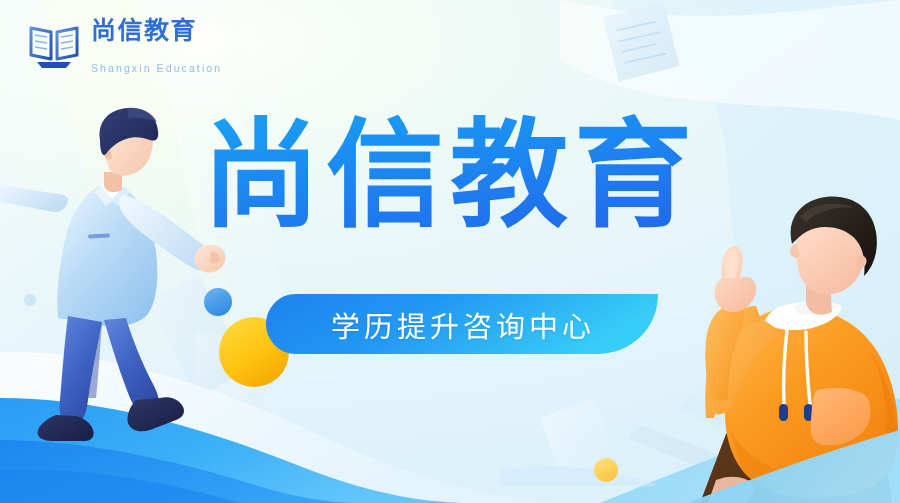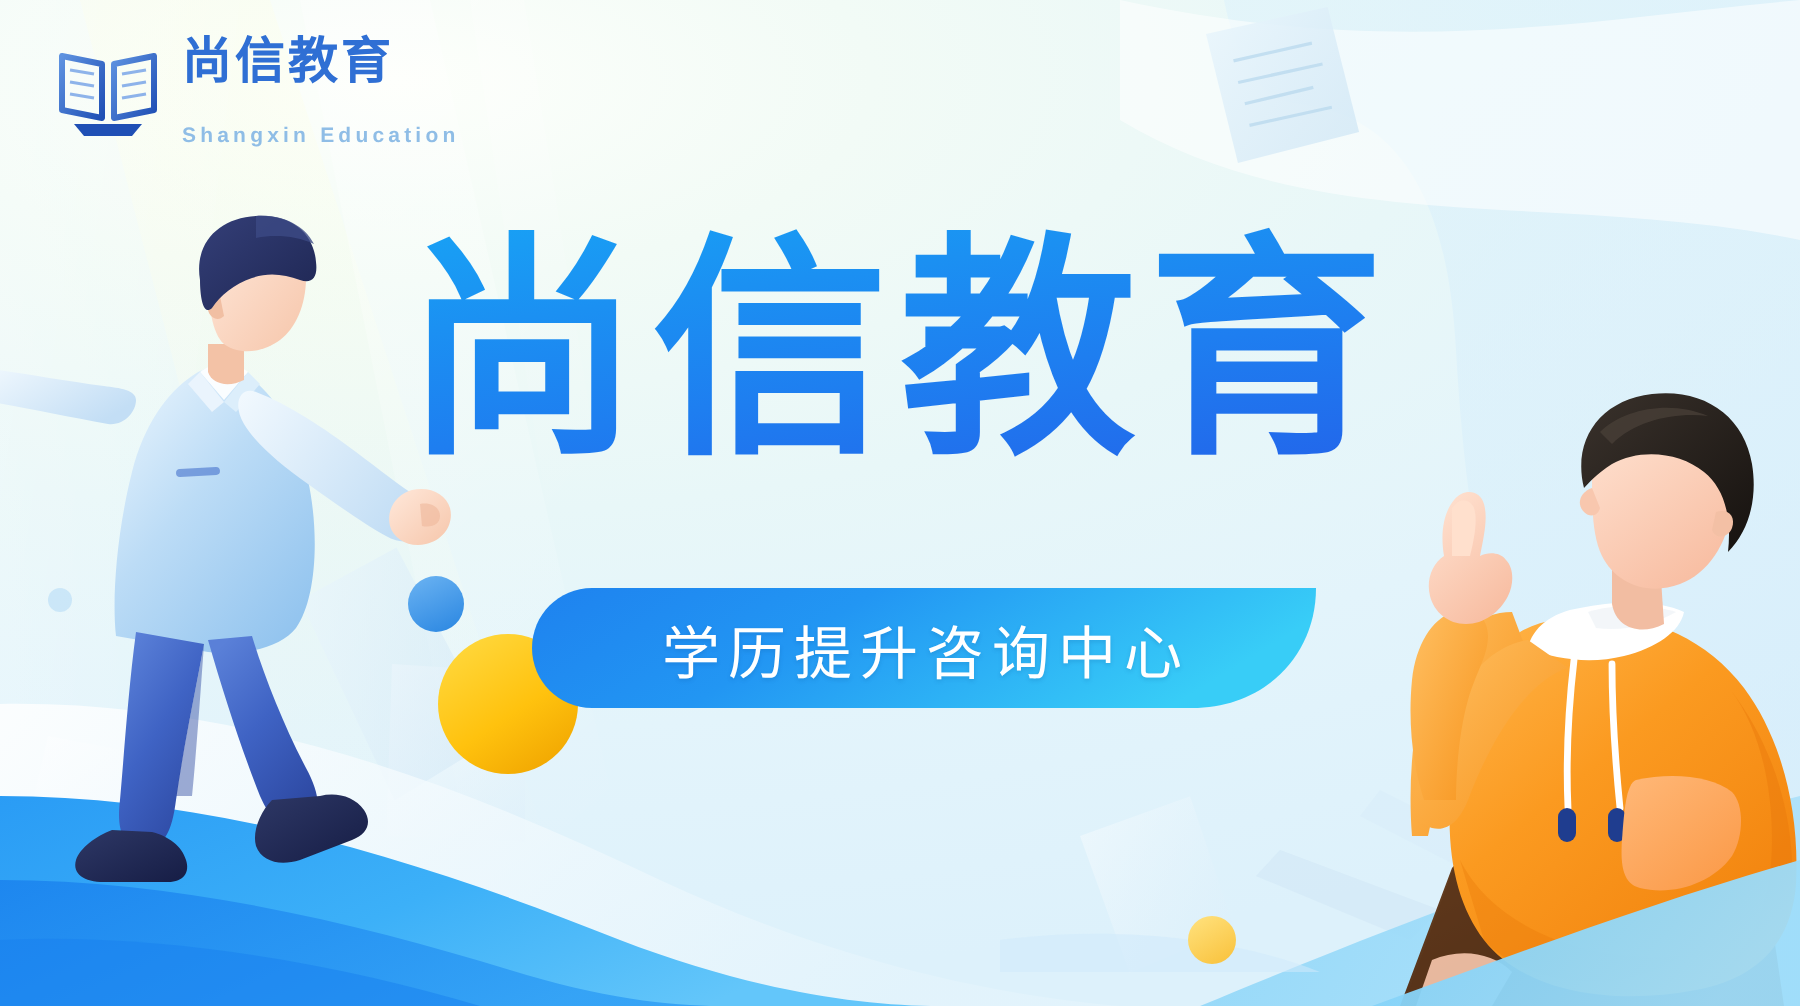--- a/index.html
+++ b/index.html
@@ -30,21 +30,21 @@
   }
   #logo .book-wrap { width:52px; height:48px; flex:0 0 auto; }
   #logo .logo-text { display:flex; flex-direction:column; line-height:1; padding-top:2px; }
   #logo .logo-cn {
     font-size:25px; font-weight:600; letter-spacing:1.5px;
     color:#2f6fd4;
     font-family:"DejaVu Sans","Liberation Sans",sans-serif;
   }
   #logo .logo-en {
     margin-top:20px;
-    font-size:10.5px; letter-spacing:2.1px; font-weight:700;
+    font-size:10.5px; letter-spacing:2.1px; font-weight:400;
     color:#8fbde6;
     font-family:"Liberation Sans","DejaVu Sans",sans-serif;
   }
 
   
   #main-title {
     position:absolute; left:0; right:0; top:112px;
     text-align:center; z-index:35;
     pointer-events:none;
   }

